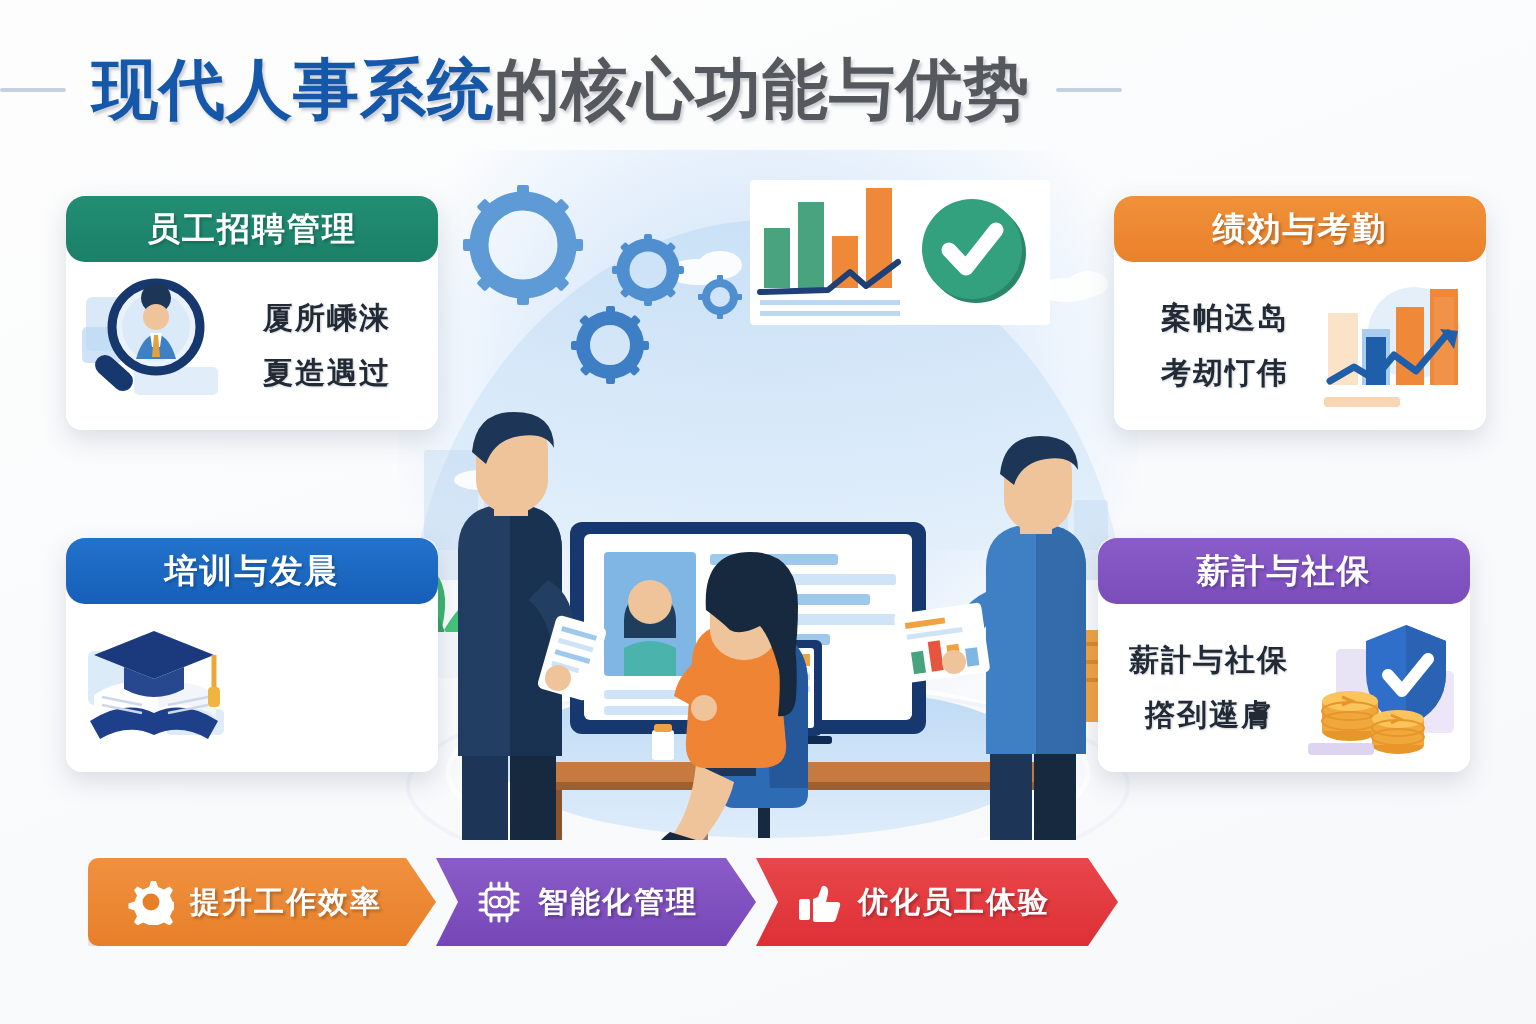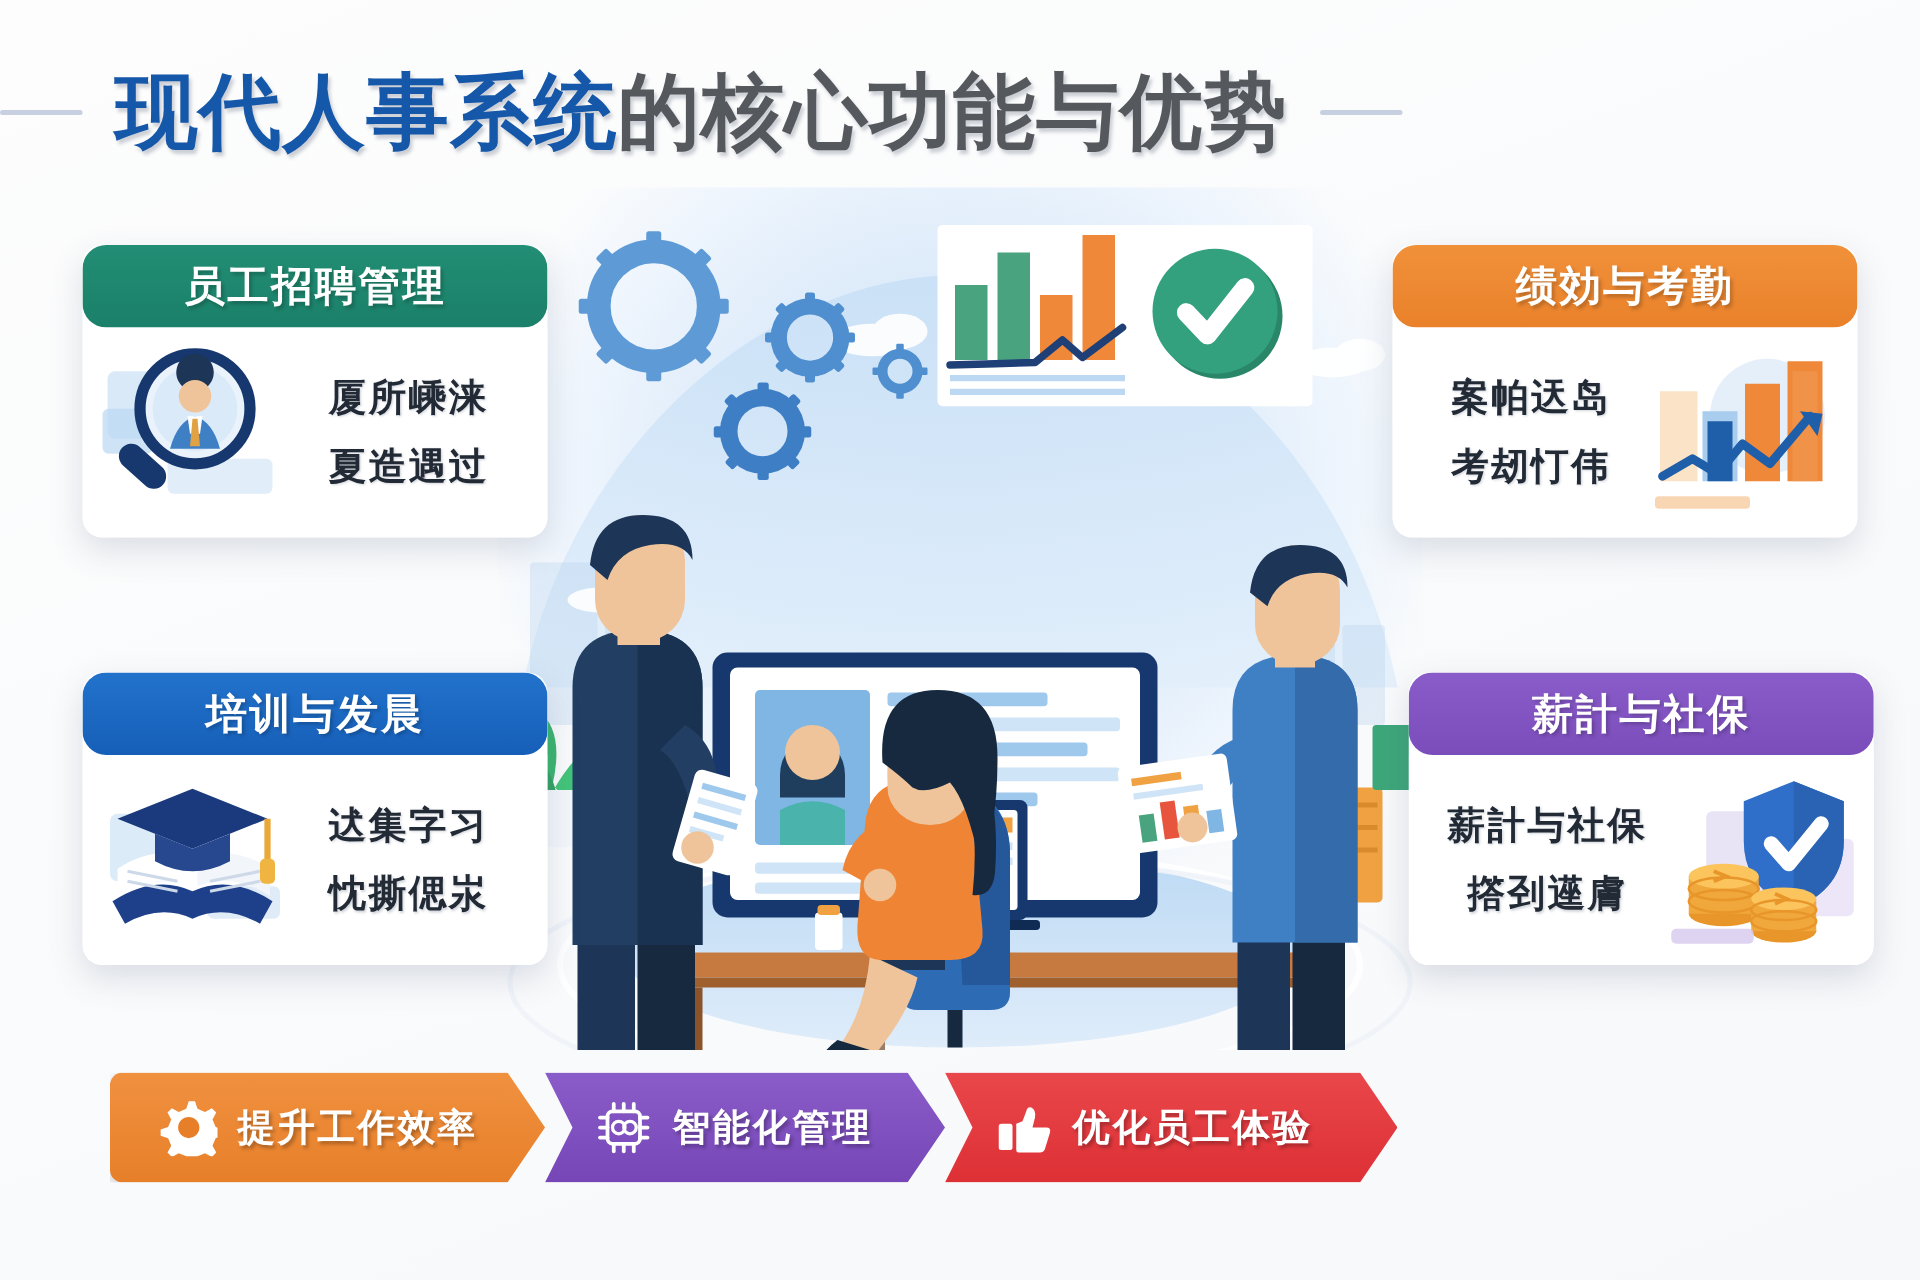--- a/index.html
+++ b/index.html
@@ -30,21 +30,21 @@
     padding:16px 14px;box-sizing:border-box;position:relative;}
   .card-body.rev{flex-direction:row-reverse;}
   .card-lines{display:flex;flex-direction:column;gap:14px;flex:1;}
   .card-lines div{font-size:30px;font-weight:bold;color:#222a35;letter-spacing:2px;
     text-shadow:1px 1px 2px rgba(120,130,150,.35);text-align:center;}
   .icon-box{width:150px;height:150px;flex:none;position:relative;}
 
   .c-tl{top:196px;left:66px;}
   .c-tr{top:196px;left:1098px;margin-left:16px;}
   .c-bl{top:538px;left:66px;}
-  .c-br{top:538px;left:1098px;margin-left:29px;}
+  .c-br{top:538px;left:1098px;}
 
   .h-green{background:linear-gradient(180deg,#228e74 0%,#1b8069 100%);}
   .h-orange{background:linear-gradient(180deg,#f0913a 0%,#e9812a 100%);}
   .h-blue{background:linear-gradient(180deg,#2272cc 0%,#165fb8 100%);}
   .h-purple{background:linear-gradient(180deg,#8a5cc9 0%,#7a4dbb 100%);}
 
   
   .center{position:absolute;left:398px;top:150px;width:740px;height:690px;}
   .cen-sky{position:absolute;left:0;top:0;width:740px;height:560px;
     background:radial-gradient(ellipse 58% 70% at 50% 42%,#d3e5f8 0%,#dfecfa 46%,#eef5fd 72%,rgba(250,252,255,0) 92%);}
@@ -378,24 +378,20 @@
               <line x1="22" y1="92" x2="62" y2="100"></line>
             <line x1="88" y1="92" x2="128" y2="84"></line>
               <line x1="88" y1="100" x2="128" y2="92"></line>
           </g>
 
           <path d="M74,18 l60,24 l-60,24 l-60,-24z" fill="#1b3a7d"></path>
           <path d="M44,54 v22 q30,16 60,0 v-22 l-30,12z" fill="#27478f"></path>
           <path d="M134,42 v34" stroke="#e8a93a" stroke-width="5" fill="none"></path>
           <rect x="128" y="74" width="12" height="20" rx="4" fill="#f0b441"></rect>
         </svg>
-      </div>
-      <div class="card-lines">
-        <div>迖集字习</div>
-        <div>忱撕偲汖</div>
       </div>
     </div>
   </div>
 
   <div class="card c-br">
     <div class="card-head h-purple">
       <span>薪計与社保</span>
     </div>
     <div class="card-body rev">
       <div class="icon-box">

